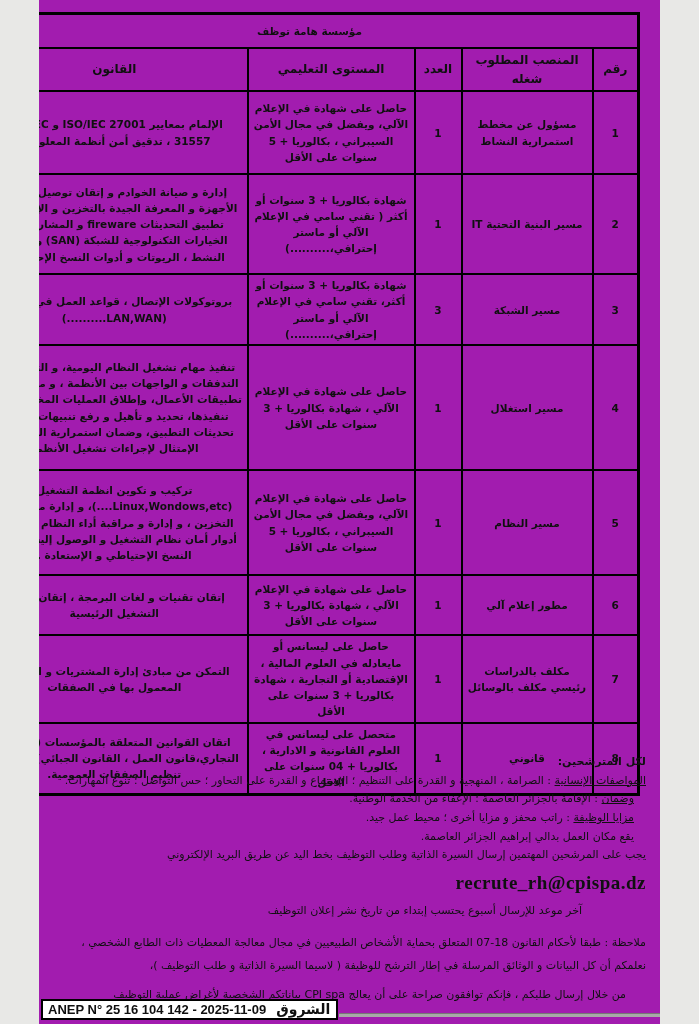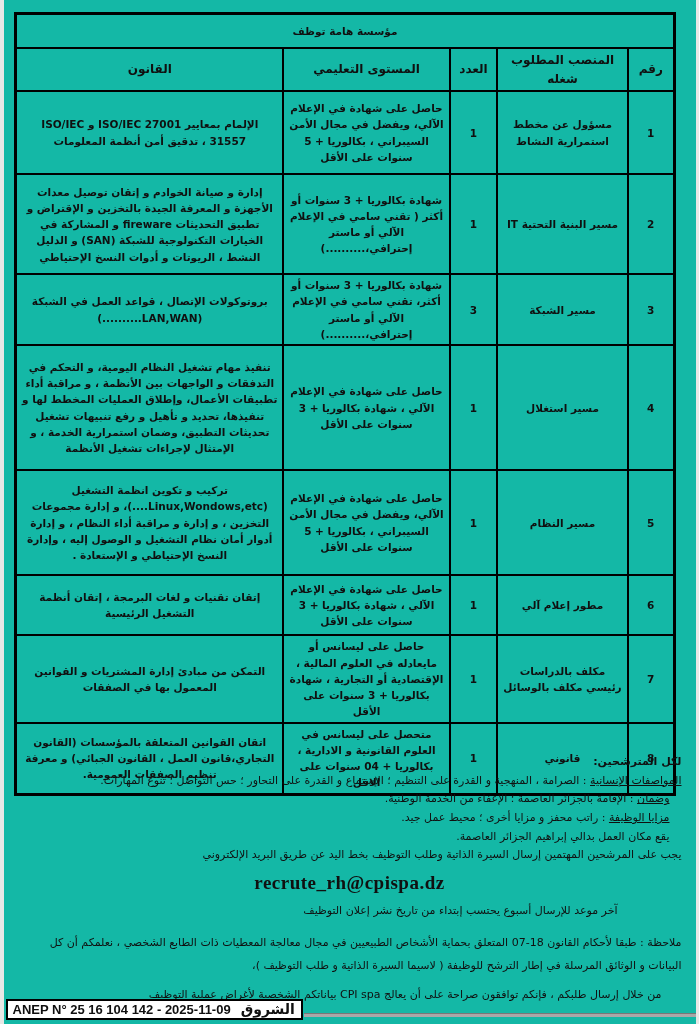--- a/index.html
+++ b/index.html
@@ -1,21 +1,21 @@
 <!DOCTYPE html>
 <html lang="ar"><head>
 <meta charset="utf-8">
 <style>
   html,body { margin:0; padding:0; }
   body { background:#e8e8e6; }
   .page {
     position:relative;
-    width:692px; height:1024px;
+    width:621px; height:1024px;
     margin:0 auto;
-    background:#14b8a6;
+    background:#a21caf;
     direction:rtl;
     font-family:"DejaVu Sans", sans-serif;
     color:#101010;
     overflow:hidden;
   }
   
   table.jobs {
     position:absolute; top:12px; right:20px;
     width:658px;
     border-collapse:collapse;
@@ -49,21 +49,21 @@
   tbody tr:nth-child(8){ height:67px; }
   
   .footer {
     position:absolute; top:753px; right:14px; left:14px;
     font-size:11px; line-height:1.7; text-align:right;
   }
   .footer .lead { font-weight:bold; }
   .footer .u { font-weight:normal; text-decoration:underline; }
   .line-indent1 { padding-right:12px; }
   .email-line {
-    direction:ltr; text-align:center;
+    direction:ltr; text-align:right;
     font-family:"Liberation Serif", serif;
     font-size:19px; font-weight:bold; letter-spacing:.5px;
     margin:2px 0 3px 0;
   }
   .deadline-line { padding-right:64px; margin-bottom:10px; }
   .note-par { margin-top:2px; line-height:2.1; }
   .consent-line { margin-top:8px; padding-right:20px; line-height:1.9; }
   
   .bottom-bar { position:absolute; left:0; bottom:2px; width:100%; height:24px; }
   .anep-box {

